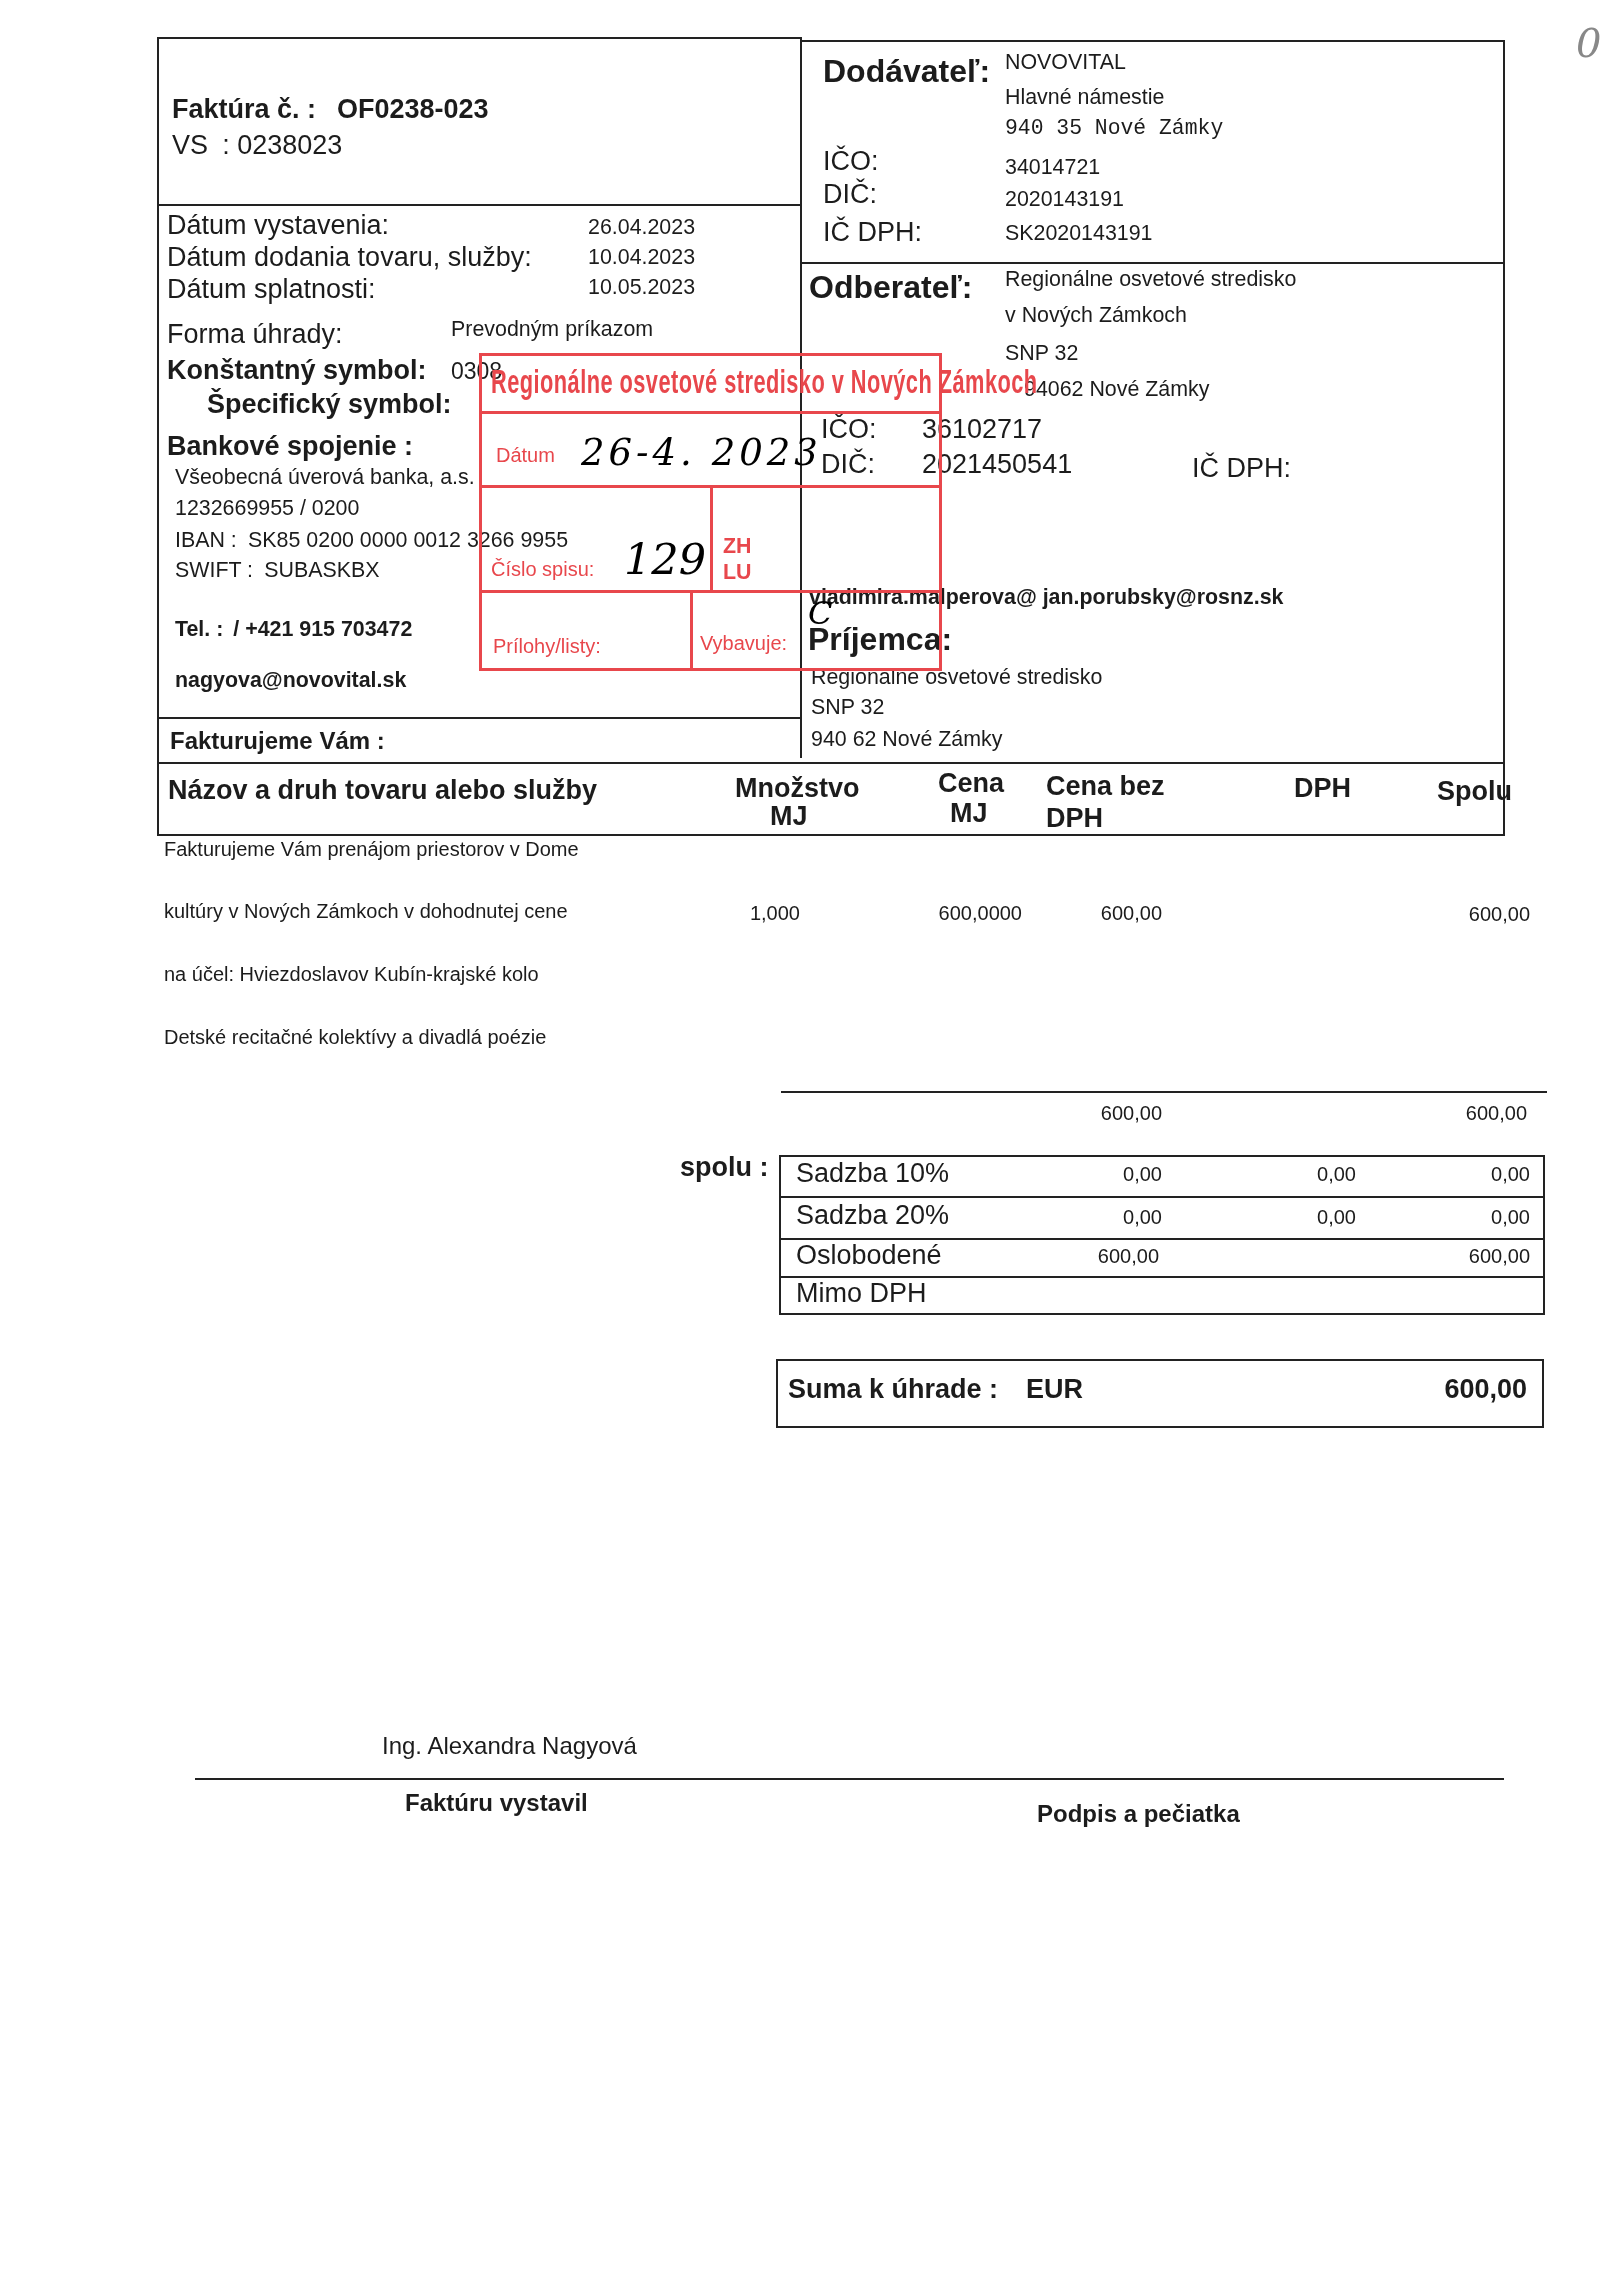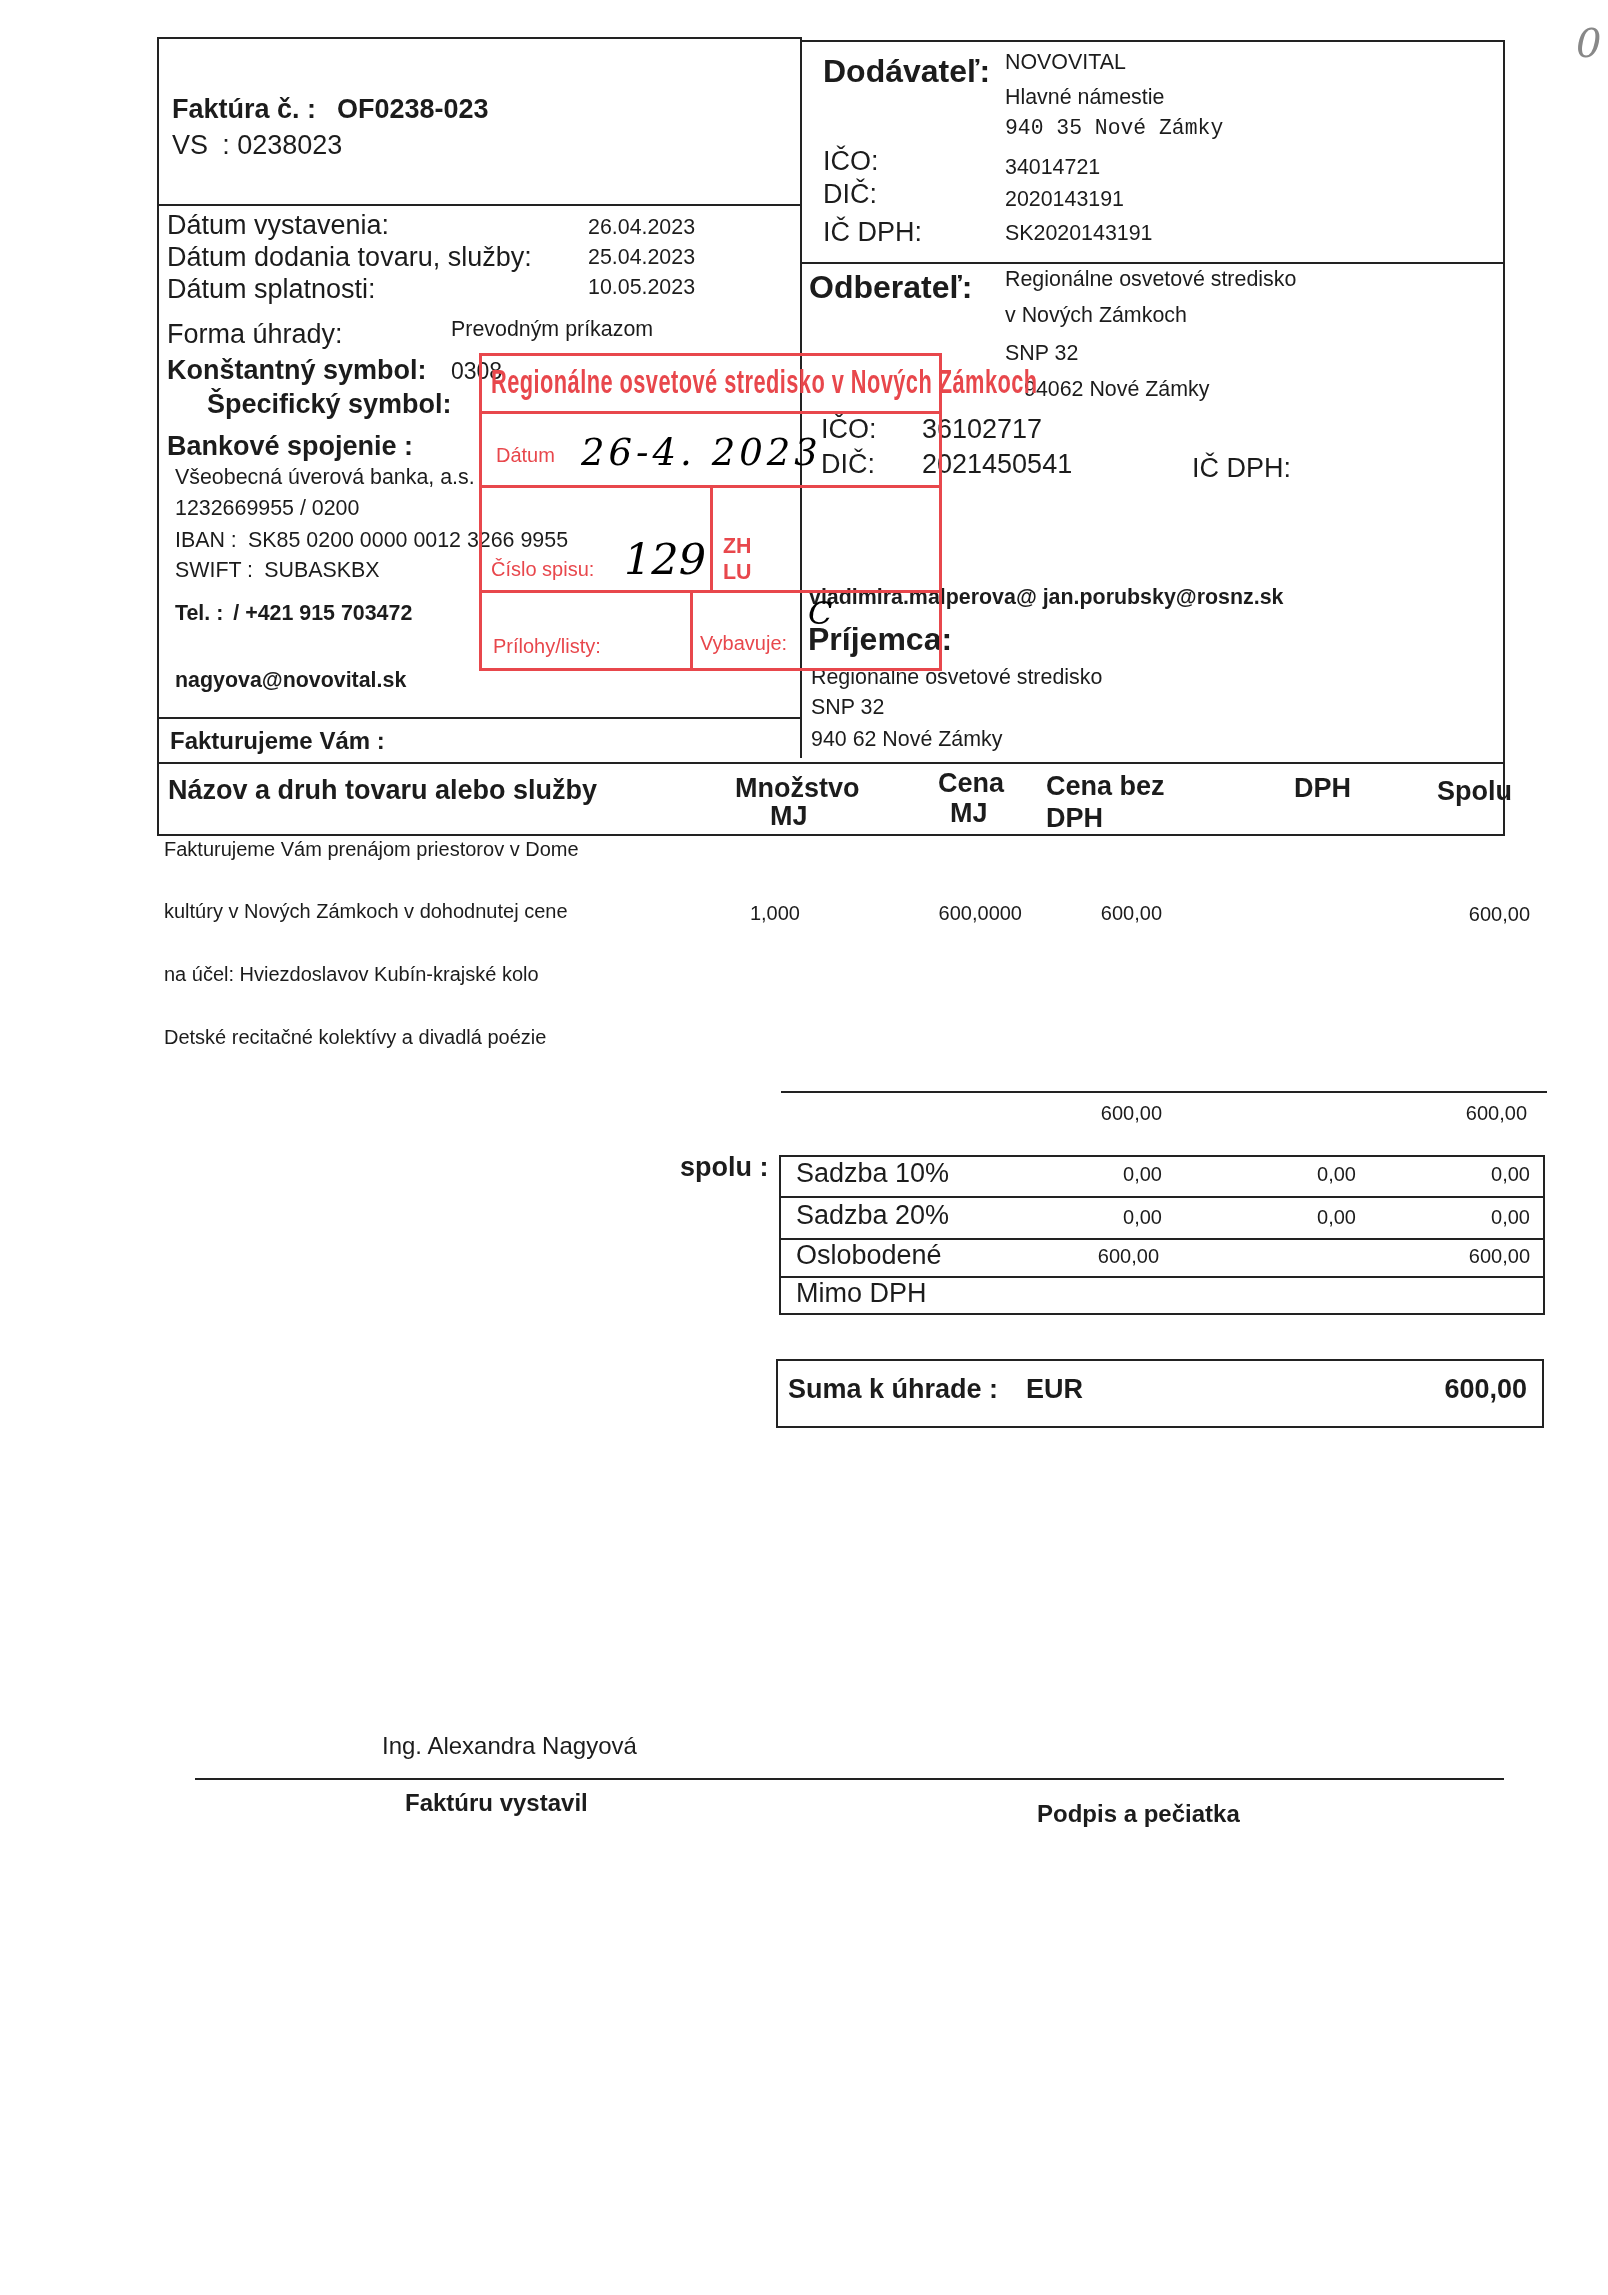--- a/index.html
+++ b/index.html
@@ -44,41 +44,41 @@
   <span style="margin-left:13.4px;">OF0238-023</span>
 </div>
 <div class="abs f40" style="left:172px; top:130px;">
   <span>VS</span>
   <span style="margin-left:6.7px;margin-top:35px;">: 0238023</span>
 </div>
 
 <div class="abs f40" style="left:167px; top:210px;">Dátum vystavenia:</div>
 <div class="abs f32" style="left:588px; top:215px;">26.04.2023</div>
 <div class="abs f40" style="left:167px; top:242px;">Dátum dodania tovaru, služby:</div>
-<div class="abs f32" style="left:588px; top:245px;">25.04.2023</div>
+<div class="abs f32" style="left:588px; top:245px;">10.04.2023</div>
 <div class="abs f40" style="left:167px; top:274px;">Dátum splatnosti:</div>
 <div class="abs f32" style="left:588px; top:275px;">10.05.2023</div>
 
 <div class="abs f40" style="left:167px; top:319px;">Forma úhrady:</div>
 <div class="abs f32" style="left:451px; top:317px;">Prevodným príkazom</div>
 <div class="abs b f40" style="left:167px; top:355px;">Konštantný symbol:</div>
 <div class="abs f34" style="left:451px; top:358px;">0308</div>
 <div class="abs b f40" style="left:167px; top:389px;margin-left:40px;">Špecifický symbol:</div>
 <div class="abs b f40" style="left:167px; top:431px;">Bankové spojenie :</div>
 <div class="abs f32" style="left:175px; top:465px;">Všeobecná úverová banka, a.s.</div>
 <div class="abs f32" style="left:175px; top:496px;">1232669955 /  0200</div>
 <div class="abs f32" style="left:175px; top:528px;">
   <span>IBAN :</span>
   <span style="margin-left:5.3px;">SK85 0200 0000 0012 3266 9955</span>
 </div>
 <div class="abs f32" style="left:175px; top:558px;">
   <span>SWIFT :</span>
   <span style="margin-left:5.3px;">SUBASKBX</span>
 </div>
-<div class="abs f32" style="left:175px; top:601px;text-align:right;">
+<div class="abs f32" style="left:175px; top:617px;text-align:right;">
   <span class="b">Tel. :</span>
   <span class="b" style="margin-left:4px;">/ +421 915 703472</span>
 </div>
 <div class="abs b f32" style="left:175px; top:668px;">nagyova@novovital.sk</div>
 <div class="abs b f36" style="left:170px; top:727px;">Fakturujeme Vám :</div>
 
 <div class="abs b f48" style="left:823px; top:53px;">Dodávateľ:</div>
 <div class="abs f32" style="left:1005px; top:50px;">NOVOVITAL</div>
 <div class="abs f32" style="left:1005px; top:85px;">Hlavné námestie</div>
 <div class="abs f32" style="left:1005px; top:116px;font-family:Liberation Mono, monospace;">940 35  Nové Zámky</div>

